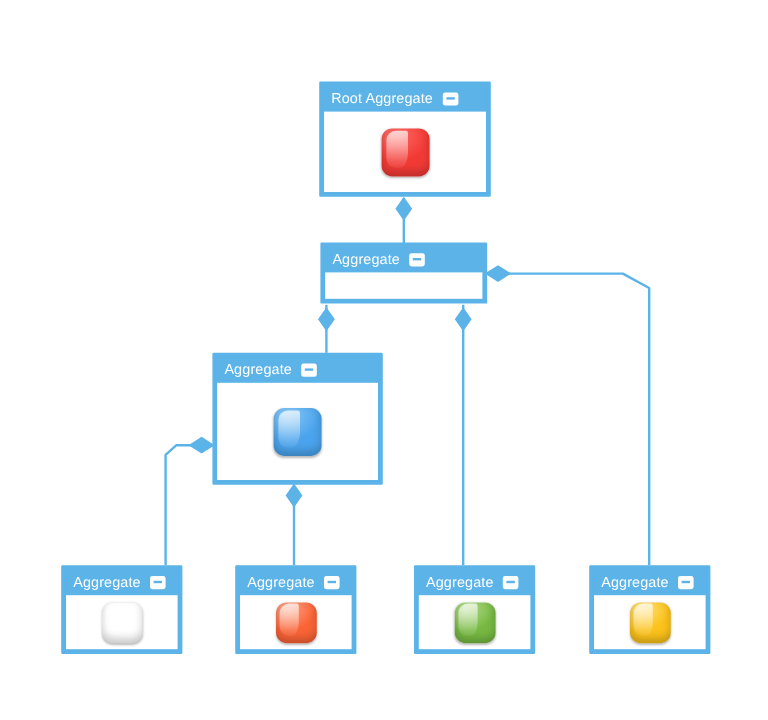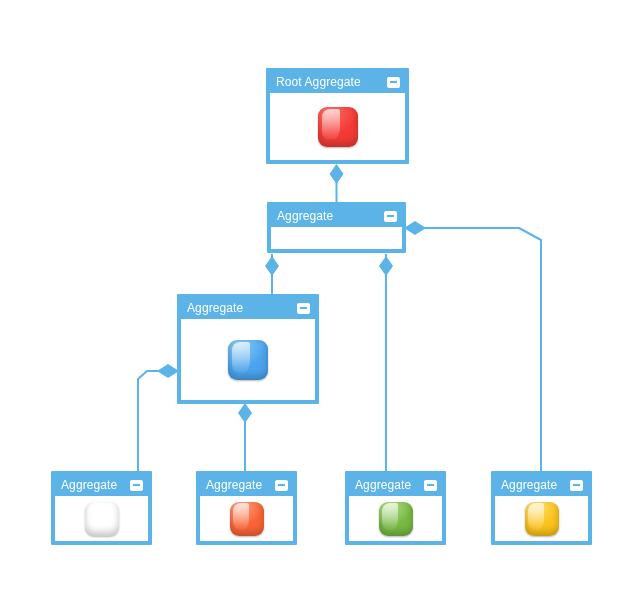--- a/index.html
+++ b/index.html
@@ -35,21 +35,20 @@
     box-sizing: border-box;
     border: 3px solid #5BB3E8;
     background: #5BB3E8;
     border-radius: 1px;
   }
 
   .node-header {
     height: 22px;
     display: flex;
     align-items: center;
-    justify-content: space-between;
     padding: 0 6px 0 7px;
     background: #5BB3E8;
     box-sizing: border-box;
   }
 
   .node-title {
     color: #ffffff;
     font-size: 12px;
     line-height: 12px;
     font-family: "Liberation Sans", sans-serif;

